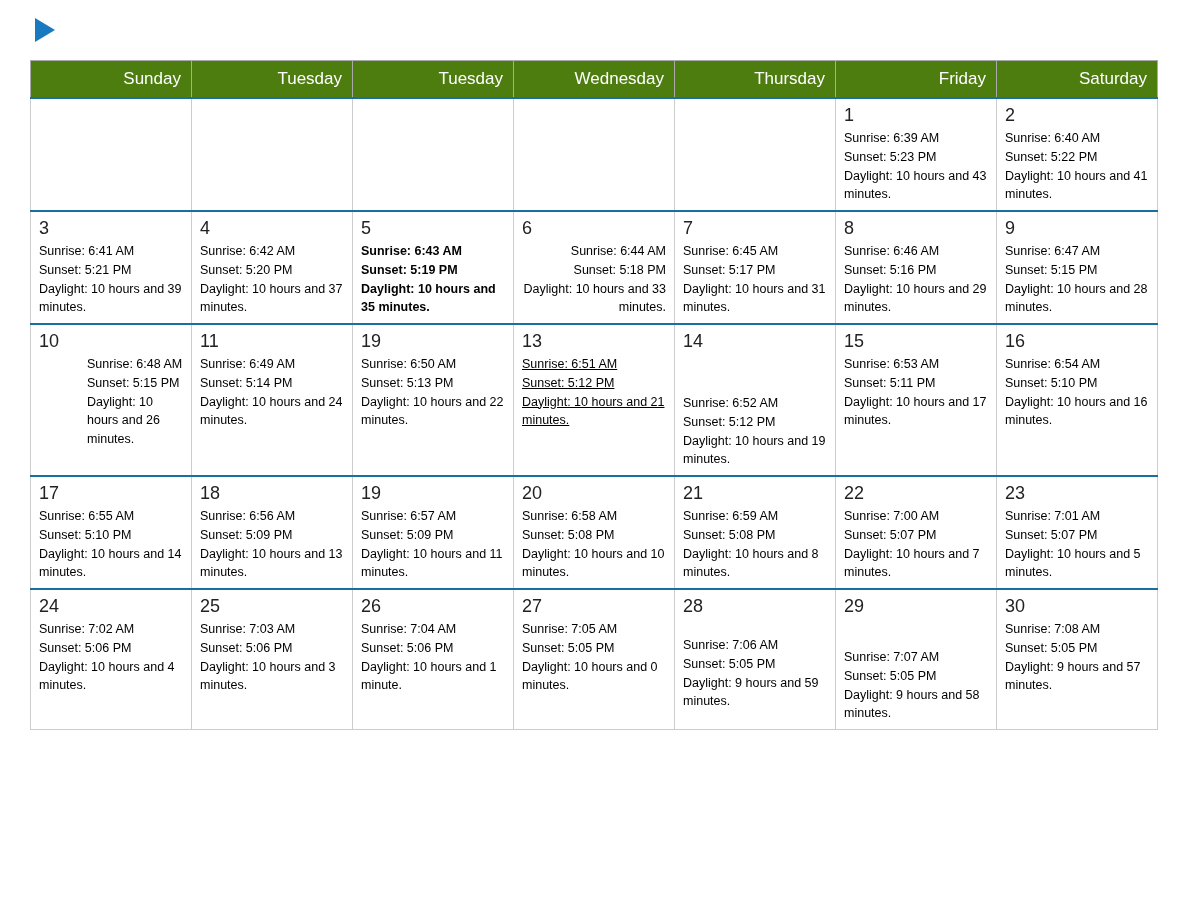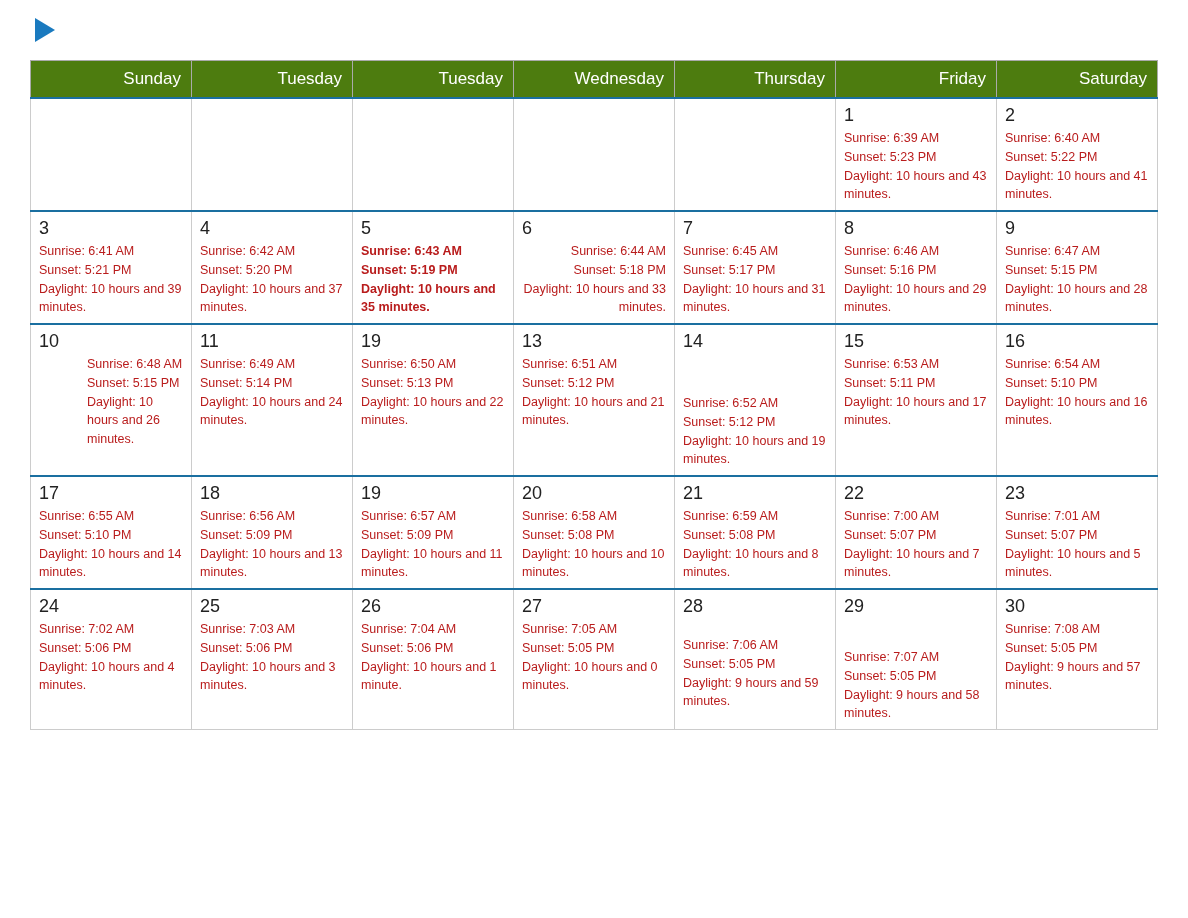--- a/index.html
+++ b/index.html
@@ -86,21 +86,21 @@
       border-top: 2px solid #1a6fa0;
     }
     .day-number {
       font-size: 18px;
       color: #222;
       margin-bottom: 3px;
       display: block;
     }
     .day-info {
       font-size: 12.5px;
-      color: #b91c1c;
+      color: #000000;
       line-height: 1.5;
     }
     .empty-cell {
       background: #fff;
     }
   </style>
 </head>
 <body>
 
 <div class="header">
@@ -207,21 +207,21 @@
 Daylight: 10 hours and 24 minutes.</div>
         </td>
         <td>
           <span class="day-number">19</span>
           <div class="day-info" style="white-space: pre-line;">Sunrise: 6:50 AM
 Sunset: 5:13 PM
 Daylight: 10 hours and 22 minutes.</div>
         </td>
         <td>
           <span class="day-number">13</span>
-          <div class="day-info" style="white-space: pre-line;">Sunrise: 6:51 AM
+          <div class="day-info" style="white-space: pre-line; text-decoration: underline;">Sunrise: 6:51 AM
 Sunset: 5:12 PM
 Daylight: 10 hours and 21 minutes.</div>
         </td>
         <td>
           <span class="day-number">14</span>
           <div class="day-info" style="white-space: pre-line; margin-top: 42px;">Sunrise: 6:52 AM
 Sunset: 5:12 PM
 Daylight: 10 hours and 19 minutes.</div>
         </td>
         <td>

